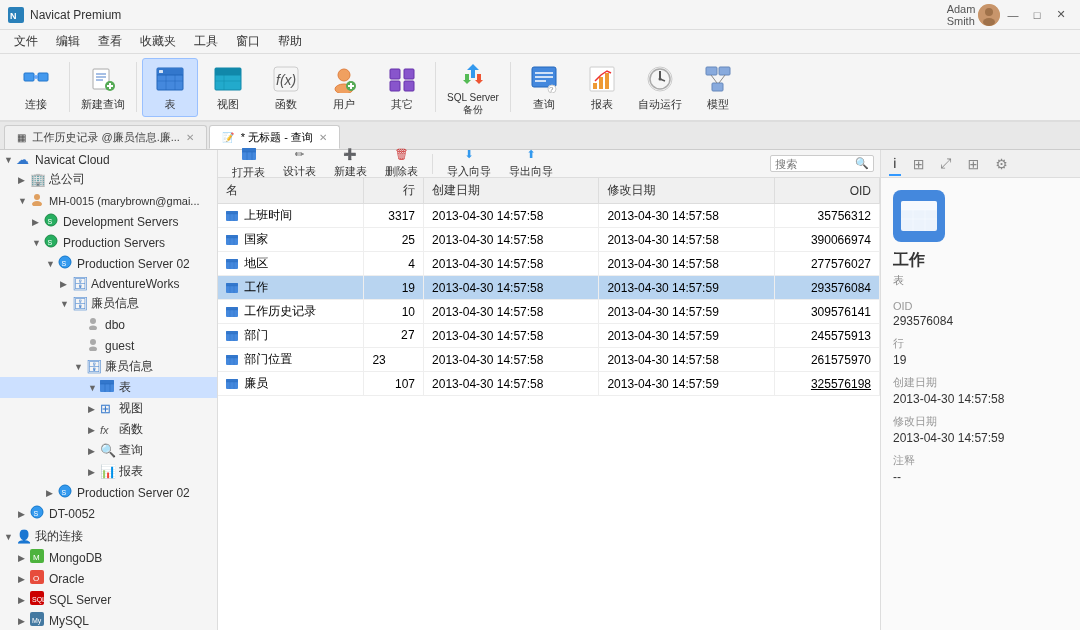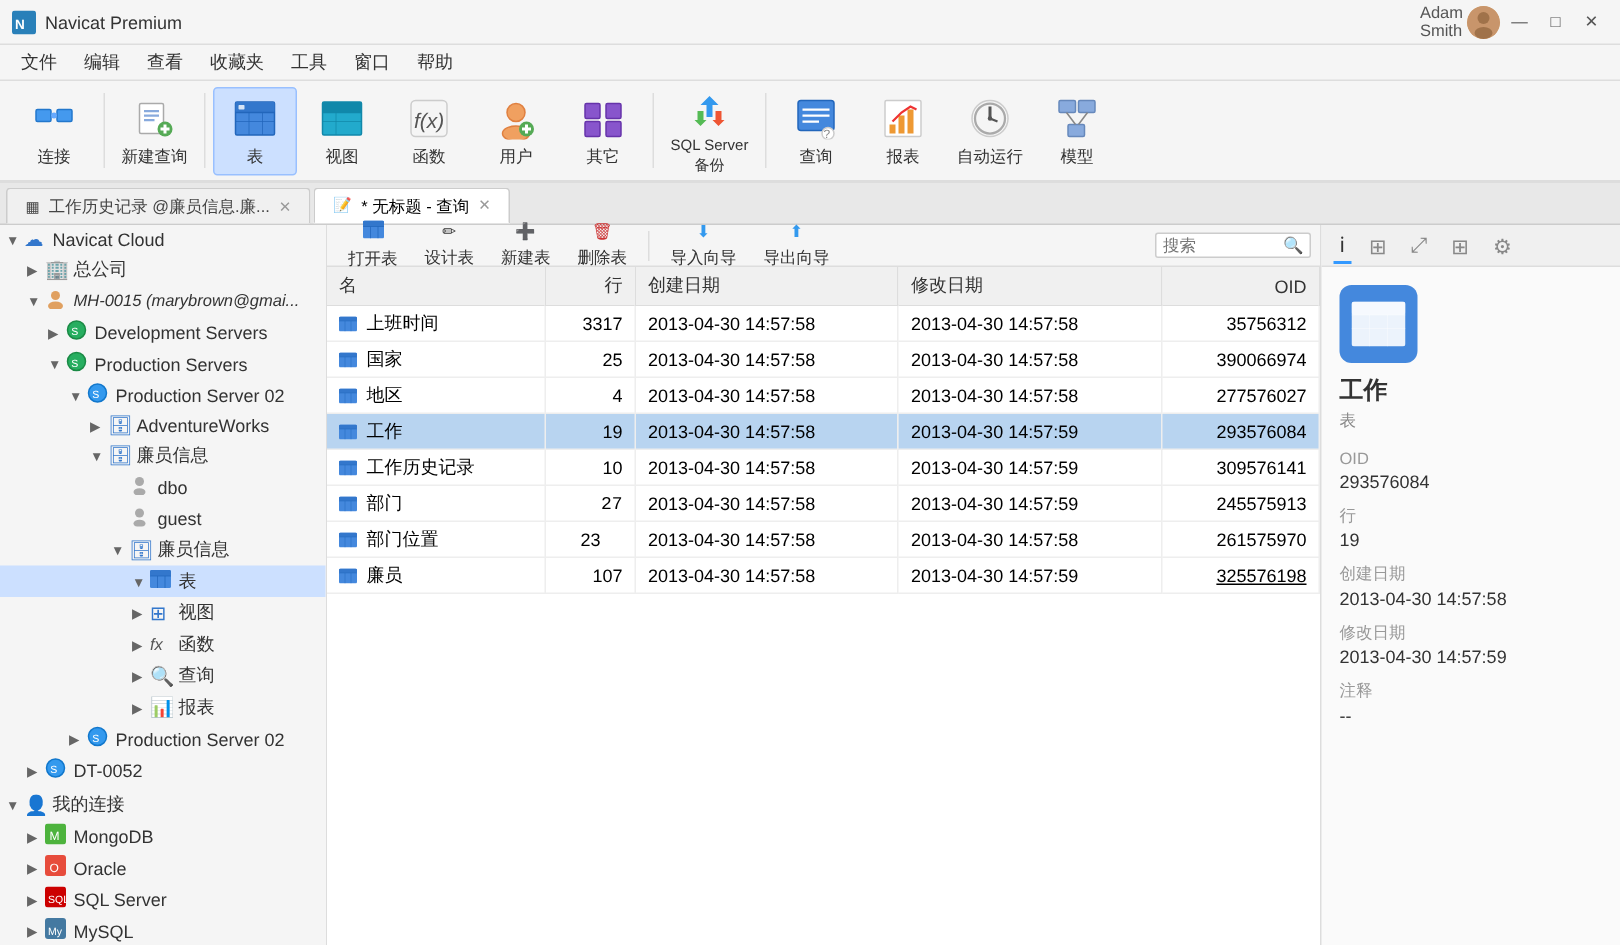--- a/index.html
+++ b/index.html
@@ -428,21 +428,21 @@
     </div>
 
     <div class="tree-node" style="padding-left:18px;">
       <span class="tree-arrow">▼</span>
       <span class="tree-icon">
         <svg width="14" height="14" viewBox="0 0 14 14">
             <circle cx="7" cy="5" r="3" fill="#e0a060"></circle>
             <ellipse cx="7" cy="12" rx="5" ry="3" fill="#e0a060"></ellipse>
           </svg>
       </span>
-      <span class="tree-label" style="font-size:11px;font-style:italic;">MH-0015 (marybrown@gmai...</span>
+      <span class="tree-label" style="font-size:11px;">MH-0015 (marybrown@gmai...</span>
     </div>
 
     <div class="tree-node" style="padding-left:32px;">
       <span class="tree-arrow">▶</span>
       <span class="tree-icon">
         <svg width="14" height="14" viewBox="0 0 14 14">
             <circle cx="7" cy="7" r="6" fill="#27ae60" stroke="#1a8a45" stroke-width="1"></circle>
             <text x="3.5" y="10.5" font-size="7" fill="white">S</text>
           </svg>
       </span>
@@ -777,21 +777,21 @@
     <td>
       <svg width="12" height="10" viewBox="0 0 12 10" style="vertical-align:middle;margin-right:3px;">
         <rect x="0" y="0" width="12" height="10" rx="1" fill="#4488dd"></rect>
         <rect x="0" y="0" width="12" height="3" fill="#3377cc" rx="1"></rect>
         <line x1="0" y1="3" x2="12" y2="3" stroke="#2266bb" stroke-width="0.3"></line>
         <line x1="4" y1="3" x2="4" y2="10" stroke="#2266bb" stroke-width="0.3"></line>
         <line x1="8" y1="3" x2="8" y2="10" stroke="#2266bb" stroke-width="0.3"></line>
       </svg>
       部门位置
     </td>
-    <td style="text-align:center;">23</td>
+    <td style="text-align:left;">23</td>
     <td>2013-04-30 14:57:58</td>
     <td>2013-04-30 14:57:58</td>
     <td style="text-align:right;">261575970</td>
   </tr>
             <tr>
     <td>
       <svg width="12" height="10" viewBox="0 0 12 10" style="vertical-align:middle;margin-right:3px;">
         <rect x="0" y="0" width="12" height="10" rx="1" fill="#4488dd"></rect>
         <rect x="0" y="0" width="12" height="3" fill="#3377cc" rx="1"></rect>
         <line x1="0" y1="3" x2="12" y2="3" stroke="#2266bb" stroke-width="0.3"></line>

